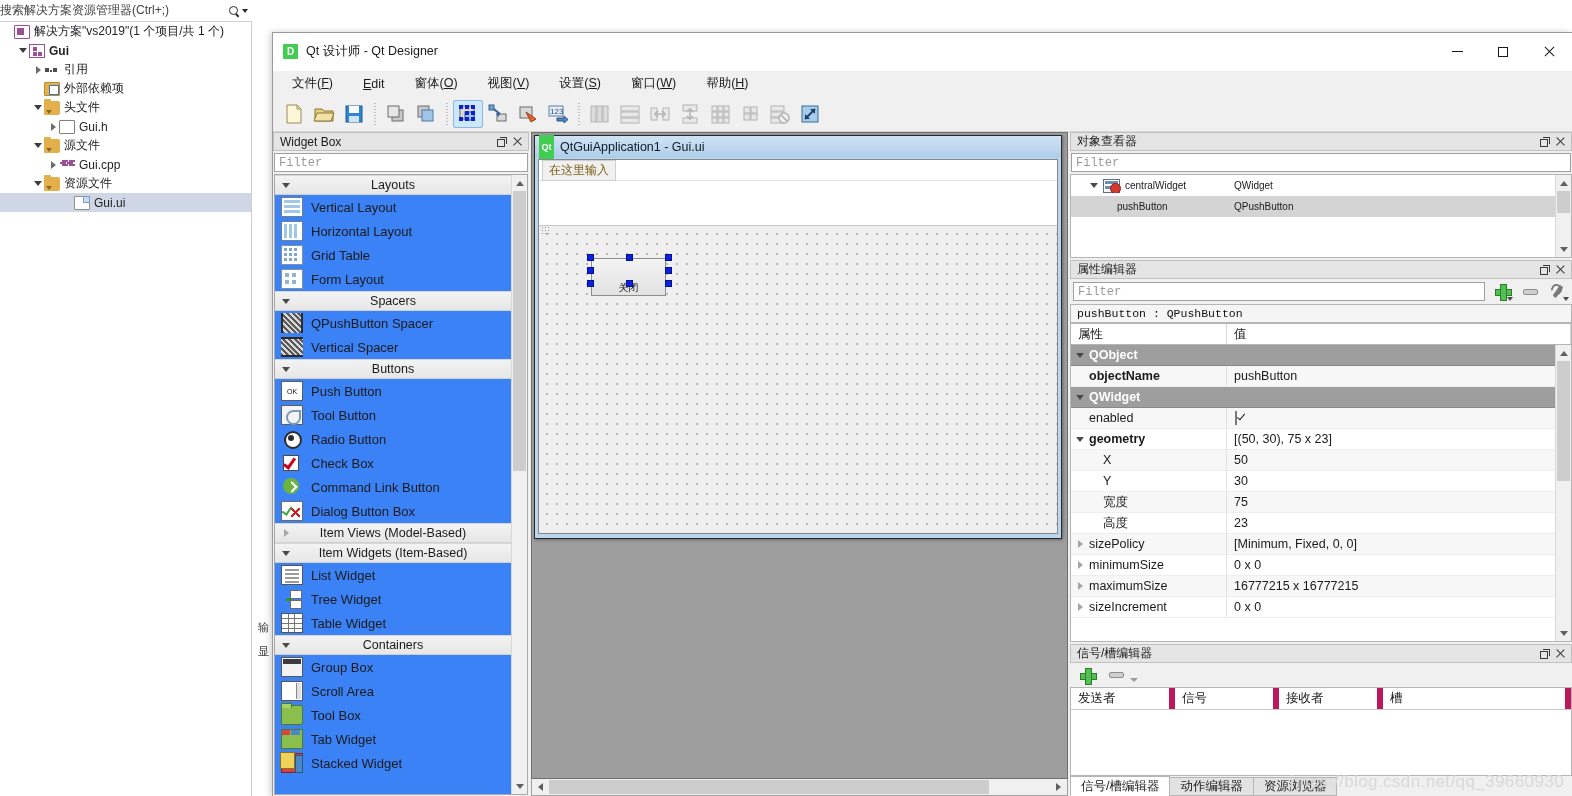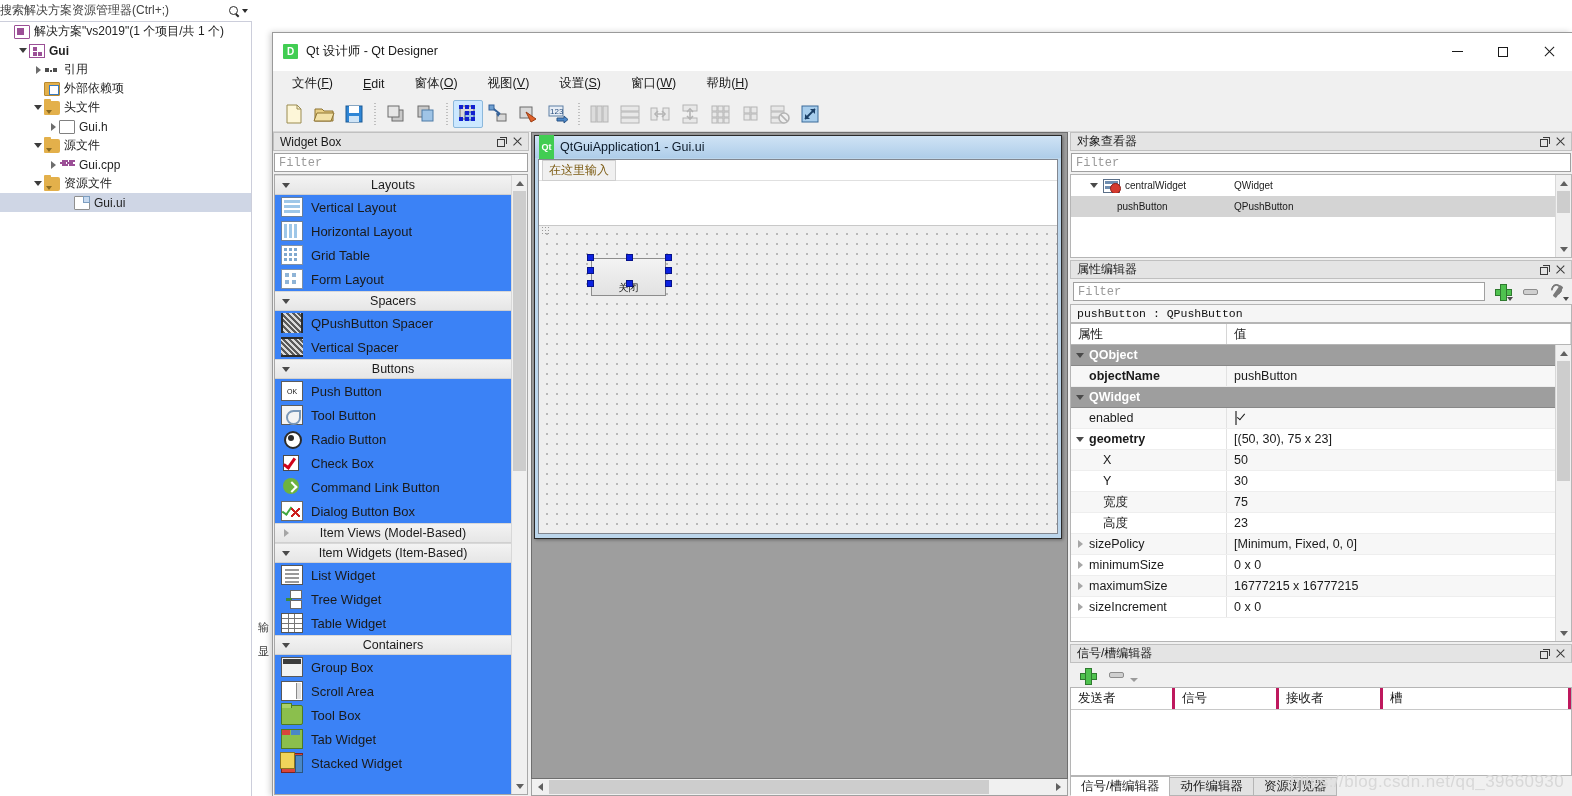--- a/index.html
+++ b/index.html
@@ -354,21 +354,21 @@
   .chkbox::after{content:"";position:absolute;left:3px;top:1px;width:3px;height:7px;
      border-right:1.6px solid #1a1a1a;border-bottom:1.6px solid #1a1a1a;transform:rotate(40deg);}
 
   #signal-editor { flex:0 0 152px; display:flex; flex-direction:column; }
   #se-toolrow { height:24px; display:flex; align-items:center; gap:5px; padding-left:5px;
      flex:0 0 24px; position:relative; }
   #se-body { flex:1; border:1px solid #b5b5b5; background:#ffffff; display:flex;
      flex-direction:column; min-height:0; }
   #se-head { height:22px; display:flex; align-items:center; border-bottom:1px solid #c8c8c8;
      flex:0 0 22px;}
-  #se-head .th { border-right:3px solid #be185d; }
+  #se-head .th { border-right:6px solid #be185d; }
   #se-tabs { height:20px; display:flex; align-items:flex-end; flex:0 0 20px; }
   .se-tab { height:19px; padding:0 10px; font-size:12.5px; display:flex; align-items:center;
      border:1px solid #b5b5b5; background:#e2e2e2; margin-right:-1px; cursor:default;}
   .se-tab.active { background:#ffffff; border-bottom-color:#ffffff; height:20px;
      font-weight:normal; }
   .se-minicaret { position:absolute; left:60px; top:15px; width:0;height:0;
      border-left:4px solid transparent;border-right:4px solid transparent;border-top:4px solid #9a9a9a;}
 
   #watermark { position:absolute; right:8px; bottom:4px; font-size:17px; color:#d8d8d8;
      letter-spacing:0.4px; pointer-events:none; font-family:"Liberation Sans",sans-serif;}

